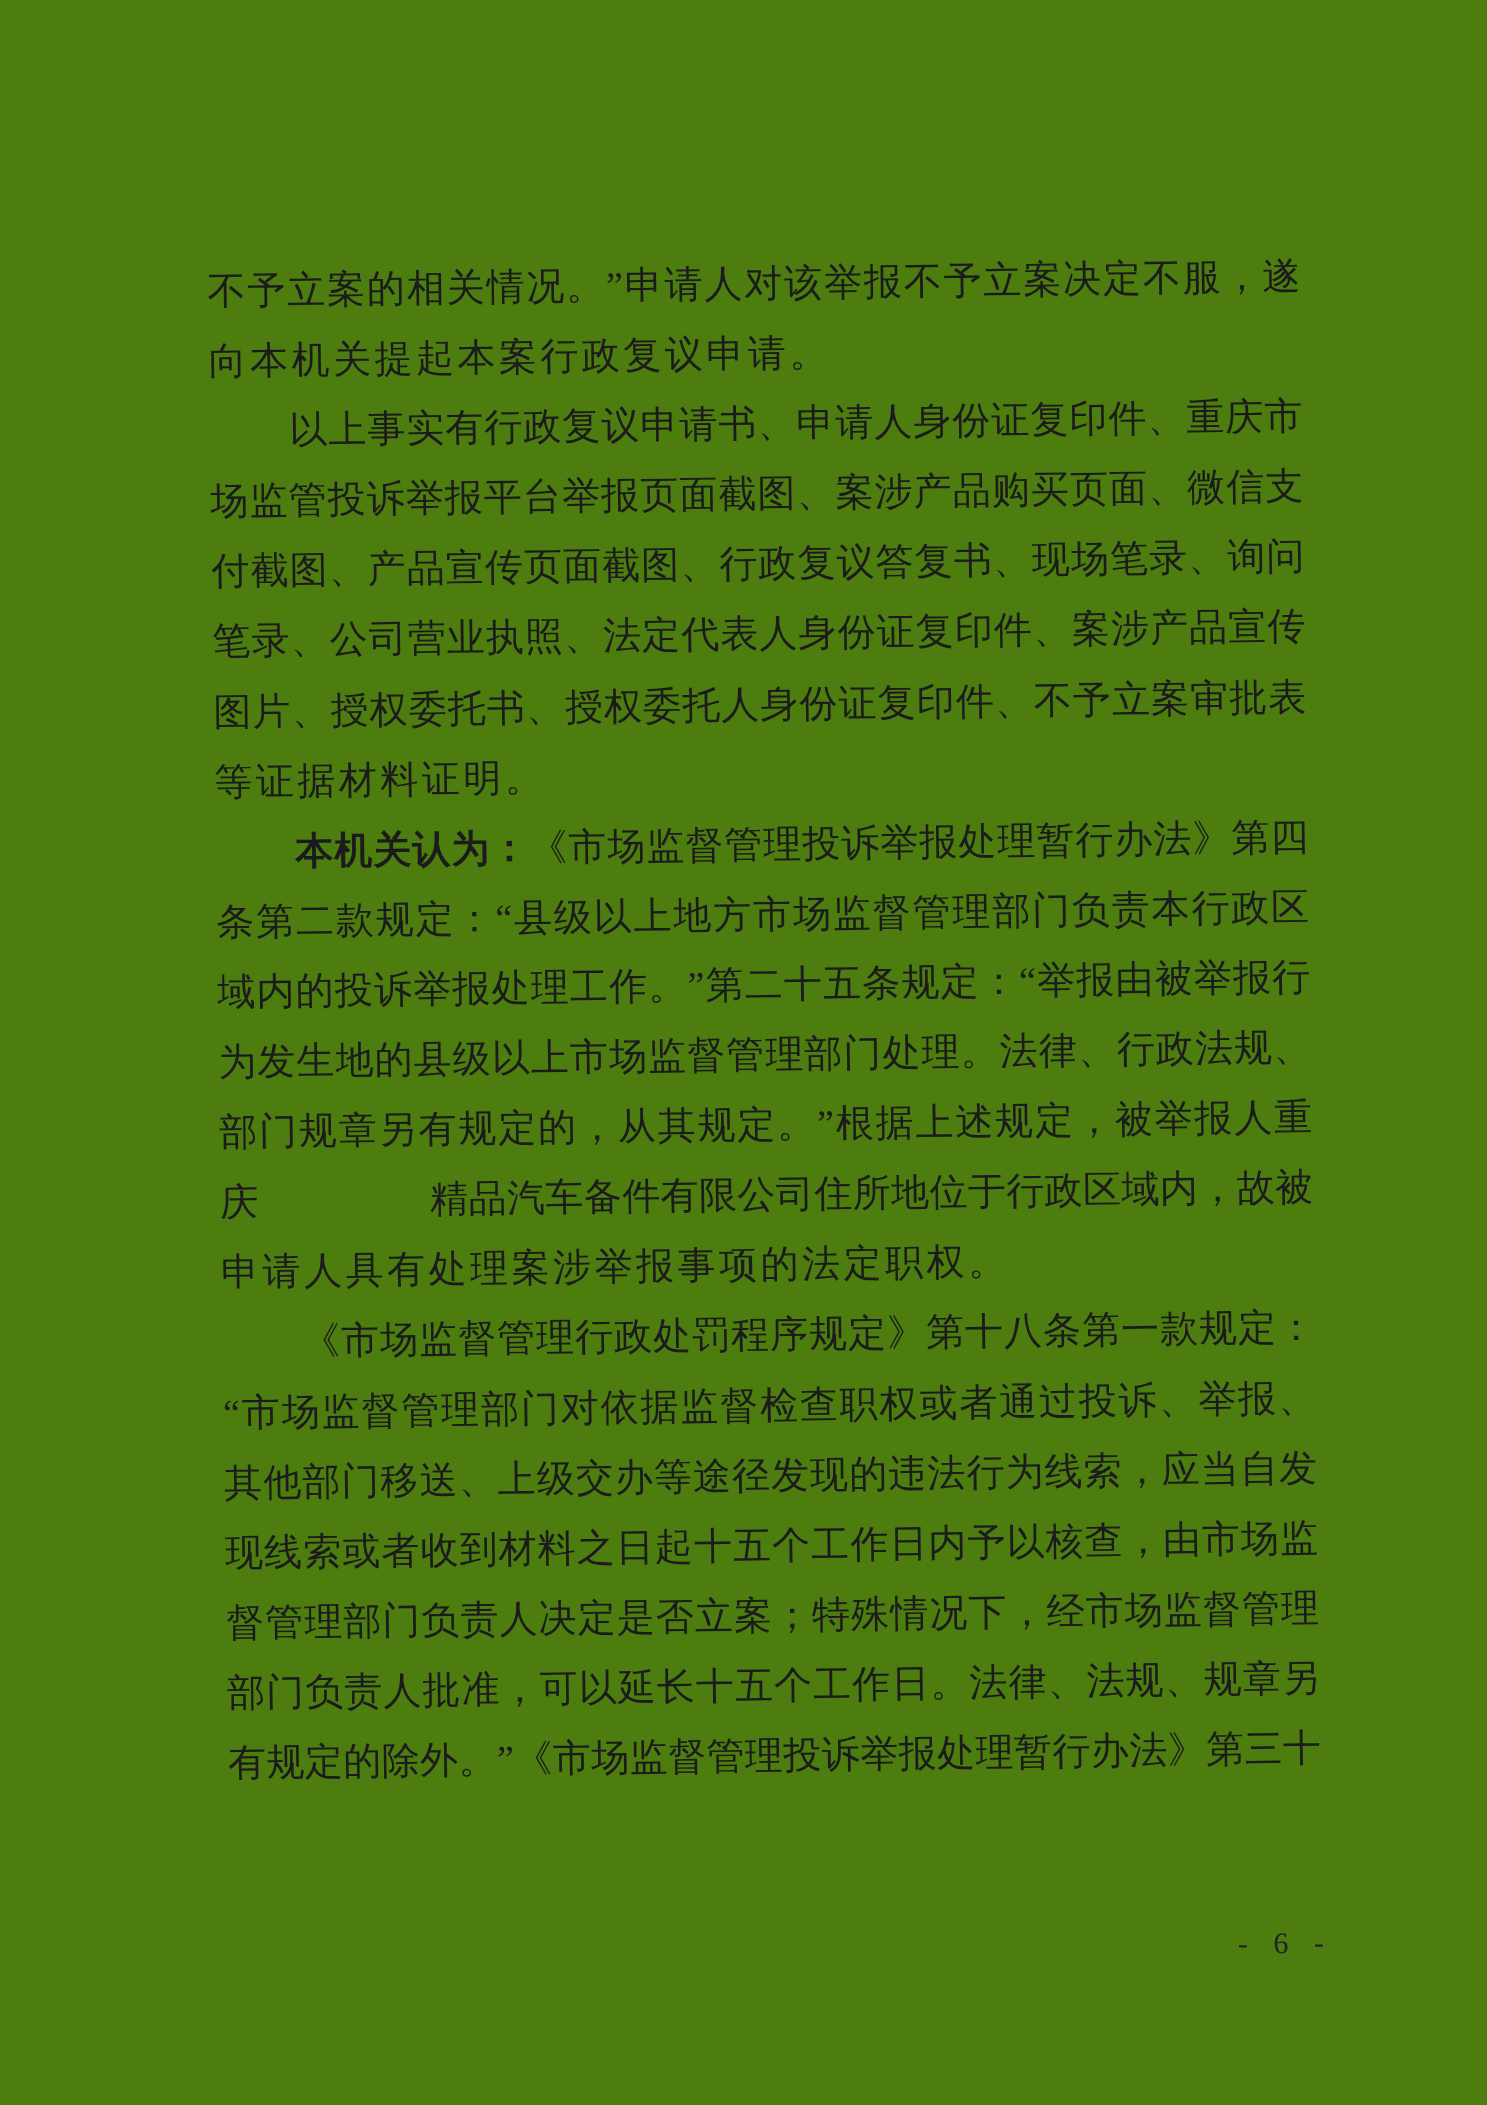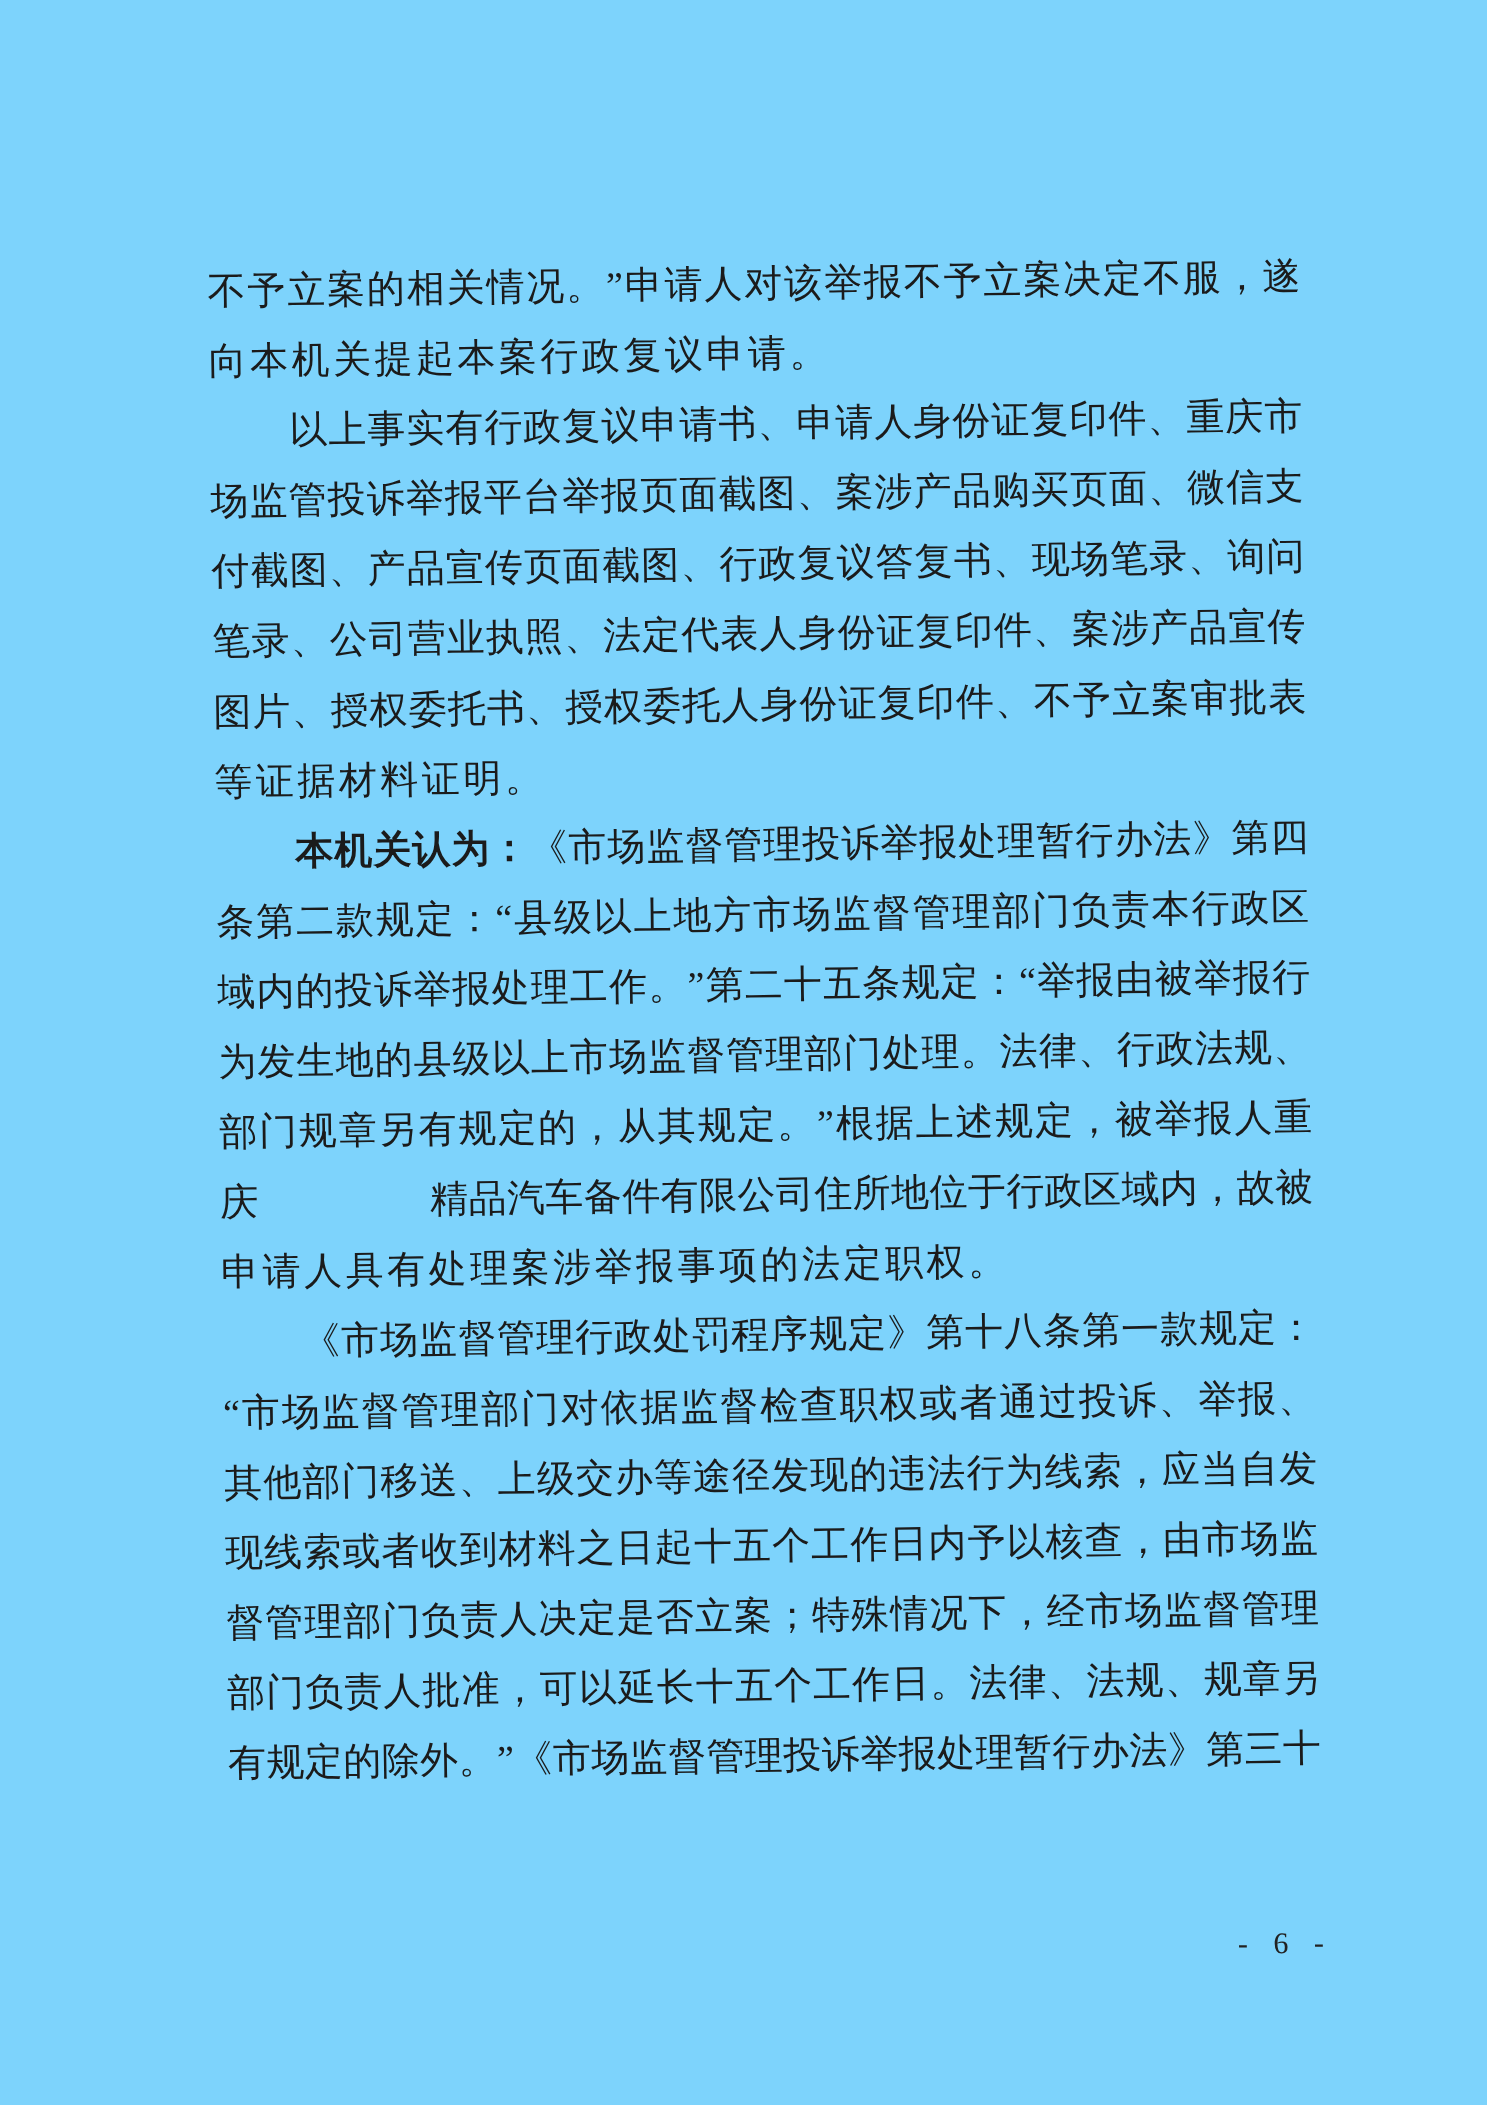--- a/index.html
+++ b/index.html
@@ -4,21 +4,21 @@
 <style>
   html, body {
     margin: 0;
     padding: 0;
     background: #e8e8e8;
   }
   .page {
     position: relative;
     width: 1487px;
     height: 2105px;
-    background: #7dd3fc;
+    background: #4d7c0f;
     overflow: hidden;
     font-family: "Liberation Serif", "DejaVu Serif", serif;
     color: #1b1b1b;
   }
   .text-block {
     position: absolute;
     left: 207px;
     top: 256px;
     width: 1093px;
     transform: rotate(-0.8deg);

